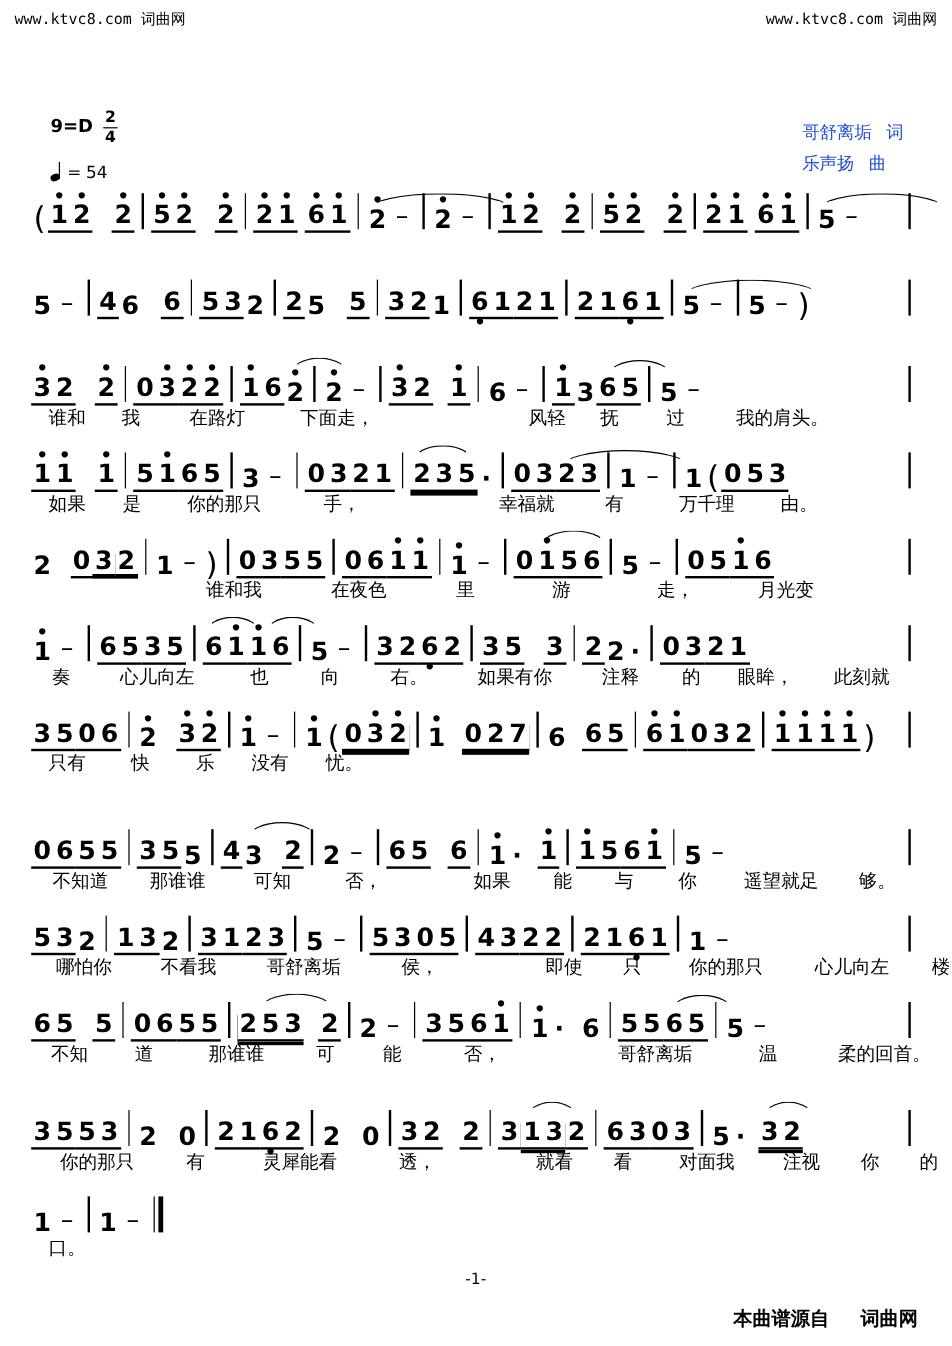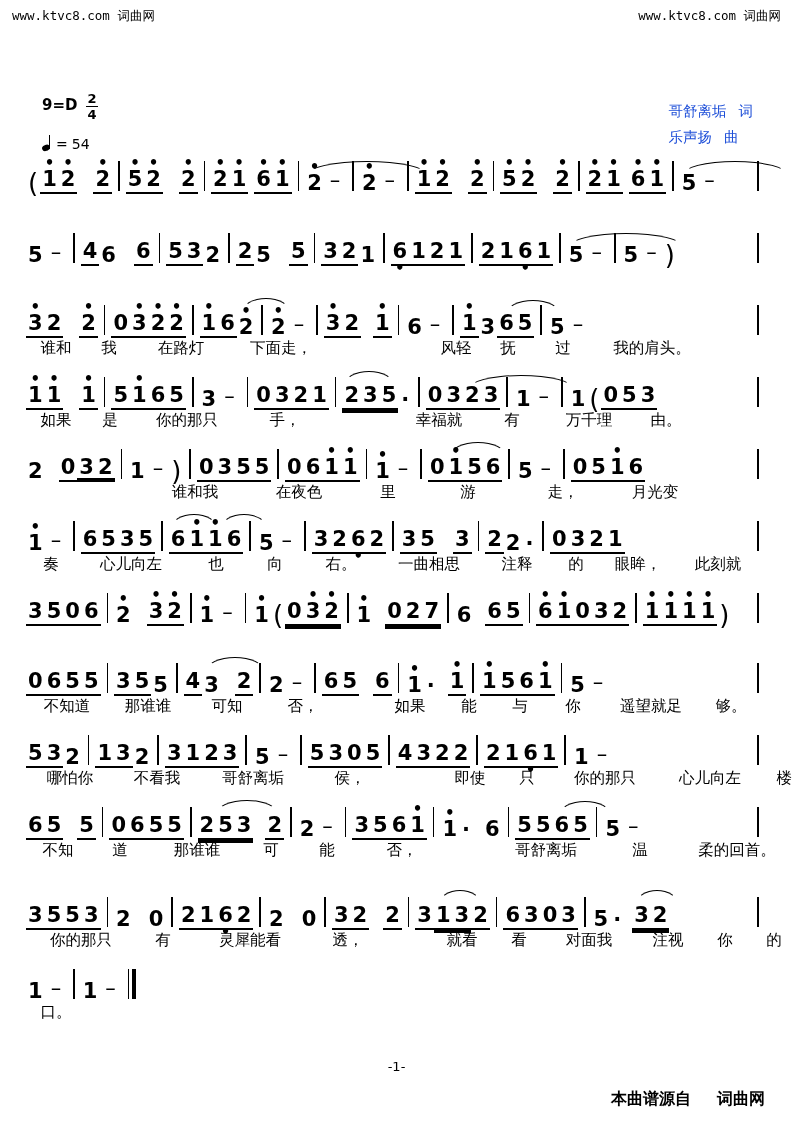--- a/index.html
+++ b/index.html
@@ -656,21 +656,21 @@
             </div>
           </div>
         <div class="barline" style="margin-left:auto"></div>
       </div>
       <div class="lyrics-row">
         <span class="ly" style="width:48px">奏</span>
         <span class="ly" style="width:108px">心儿向左</span>
         <span class="ly" style="width:58px">也</span>
         <span class="ly" style="width:56px">向</span>
         <span class="ly" style="width:72px">右。</span>
-        <span class="ly" style="width:100px">一曲相思</span>
+        <span class="ly" style="width:100px">如果有你</span>
         <span class="ly" style="width:72px">注释</span>
         <span class="ly" style="width:42px">的</span>
         <span class="ly" style="width:78px">眼眸，</span>
         <span class="ly" style="width:78px">此刻就</span>
       </div>
     </div>
 
     <div class="system">
       <div class="notes-row">
         <div class="measure">
@@ -744,20 +744,27 @@
               <span class="n">1<i class="up">•</i></span>
               <span class="n">1<i class="up">•</i></span>
             </div>
             <div class="grp b1">
               <span class="n">1<i class="up">•</i></span>
               <span class="n">1<i class="up">•</i></span>
             </div>
             <span class="paren">)</span>
           </div>
         <div class="barline" style="margin-left:auto"></div>
+      </div>
+      <div class="lyrics-row">
+        <span class="ly" style="width:58px">只有</span>
+        <span class="ly" style="width:60px">快</span>
+        <span class="ly" style="width:44px">乐</span>
+        <span class="ly" style="width:60px">没有</span>
+        <span class="ly" style="width:60px">忧。</span>
       </div>
     </div>
 
     <div class="system" style="margin-top:26px">
       <div class="notes-row">
         <div class="measure">
             <div class="grp b1">
               <span class="n">0</span>
               <span class="n">6</span>
             </div>

